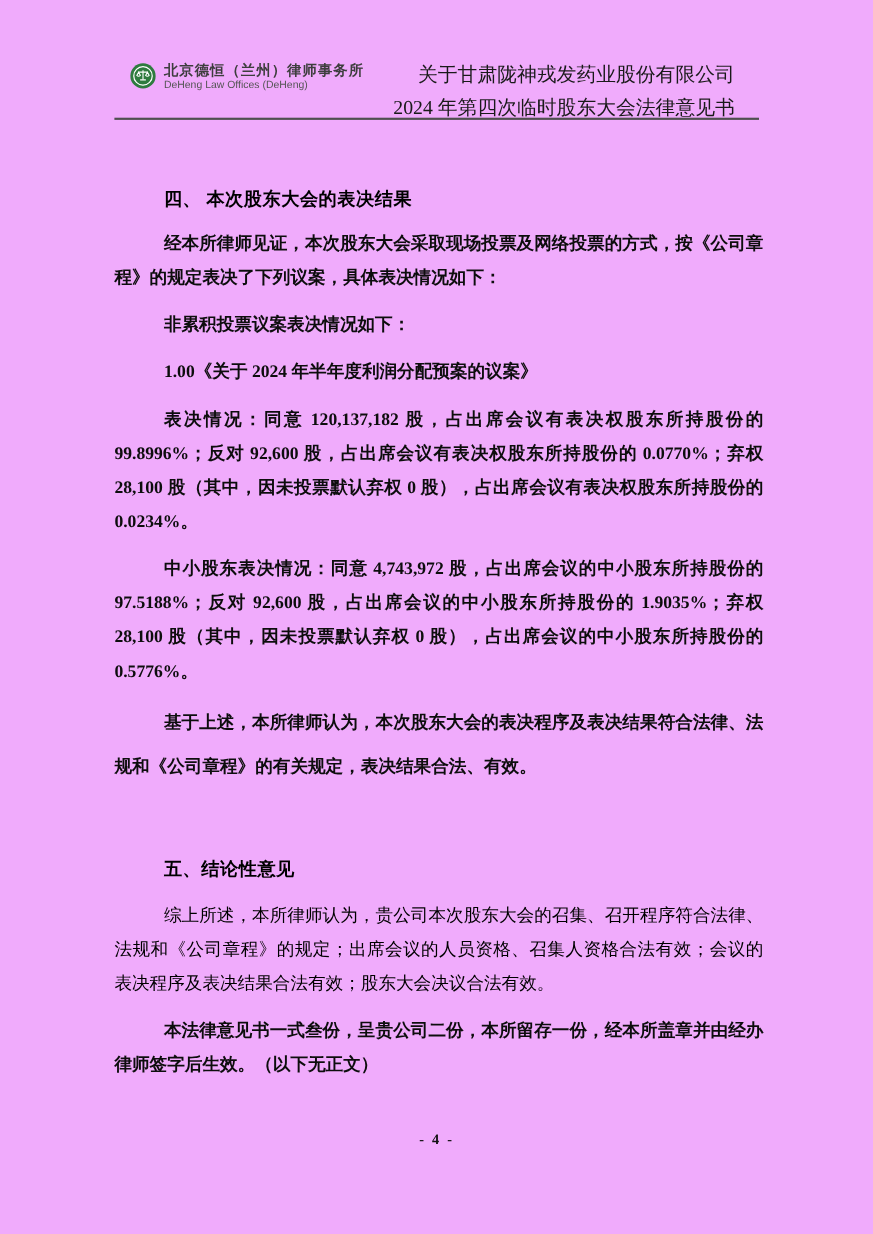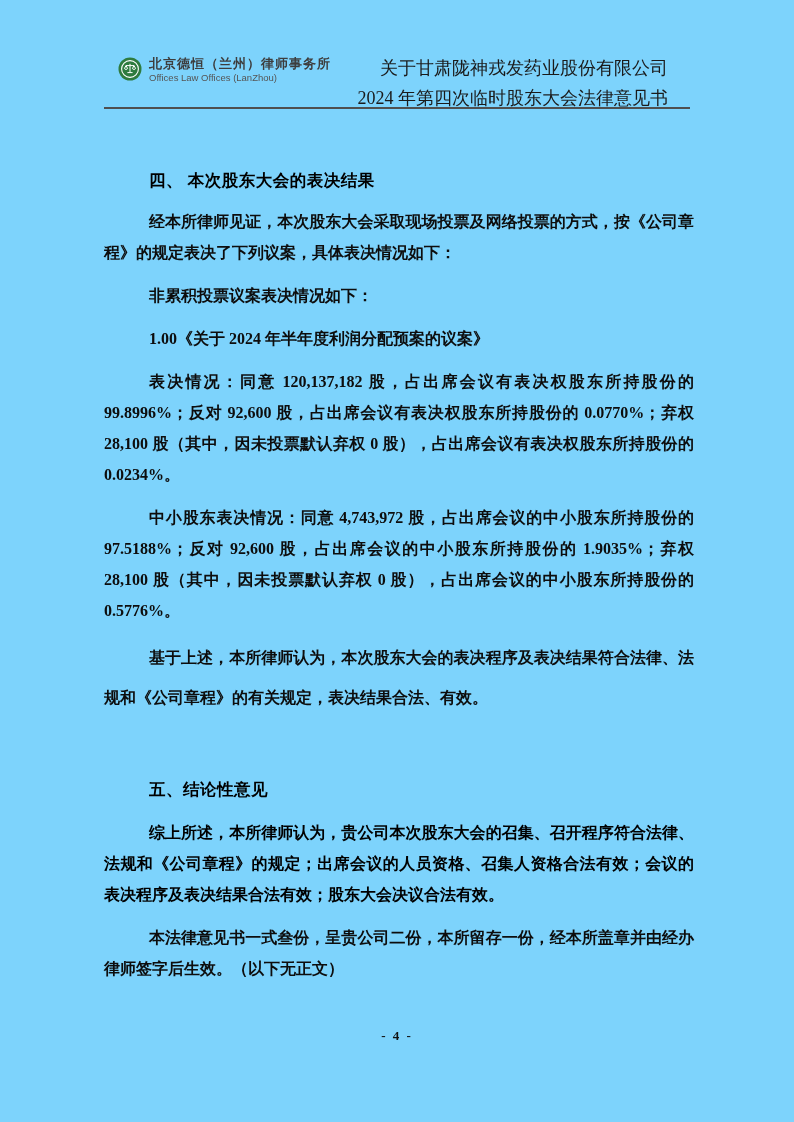--- a/index.html
+++ b/index.html
@@ -1,19 +1,19 @@
 <!DOCTYPE html>
 <html><head>
 <meta charset="utf-8">
 <style>
   html, body { margin:0; padding:0; background:#fff; }
   .page {
     position:relative;
     width:794px; height:1122px;
-    background:#7dd3fc;
+    background:#f0abfc;
     font-family:"Liberation Serif","DejaVu Serif",serif;
     color:#111;
     overflow:hidden;
     margin:0 auto;
   }
 
   
   .header {
     position:absolute; top:54px; left:104px; right:104px;
     display:flex; justify-content:space-between; align-items:flex-start;
@@ -47,21 +47,21 @@
   }
   .sec-title.sec5 { margin-top:61px; margin-bottom:16px; }
   .doc-main p {
     margin:0 0 12px 0;
     font-size:16px; line-height:31px;
     text-align:justify; text-indent:45px;
     color:#0d0d0d;
     font-weight:bold;
   }
   .doc-main p.wide { line-height:40px; margin-bottom:10px; }
-  .doc-main p.bold { font-weight:bold; color:#000; }
+  .doc-main p.bold { font-weight:normal; color:#000; }
 
   
   .page-footer {
     position:absolute; top:1028px; left:0; right:0;
     text-align:center; font-size:13px; font-weight:bold; color:#111;
     letter-spacing:2px;
   }
 </style>
 </head>
 <body>
@@ -78,21 +78,21 @@
             <line x1="13" y1="7.8" x2="13" y2="16.2"></line>
             <line x1="9" y1="9.6" x2="17" y2="9.6"></line>
             <path d="M9 9.6 l-1.6 3 a2.1 2.1 0 0 0 3.2 0 z"></path>
             <path d="M17 9.6 l-1.6 3 a2.1 2.1 0 0 0 3.2 0 z"></path>
             <line x1="10.4" y1="16.6" x2="15.6" y2="16.6"></line>
           </g>
         </svg>
       </span>
       <span class="firm-names">
         <span class="firm-zh">北京德恒（兰州）律师事务所</span>
-        <span class="firm-en">Offices Law Offices (LanZhou)</span>
+        <span class="firm-en">DeHeng Law Offices (DeHeng)</span>
       </span>
     </div>
     <div class="header-right">
       <div class="ref-line">关于甘肃陇神戎发药业股份有限公司</div>
       <div class="ref-line">2024 年第四次临时股东大会法律意见书</div>
     </div>
   </header>
 
   <div class="header-rule"></div>
 

